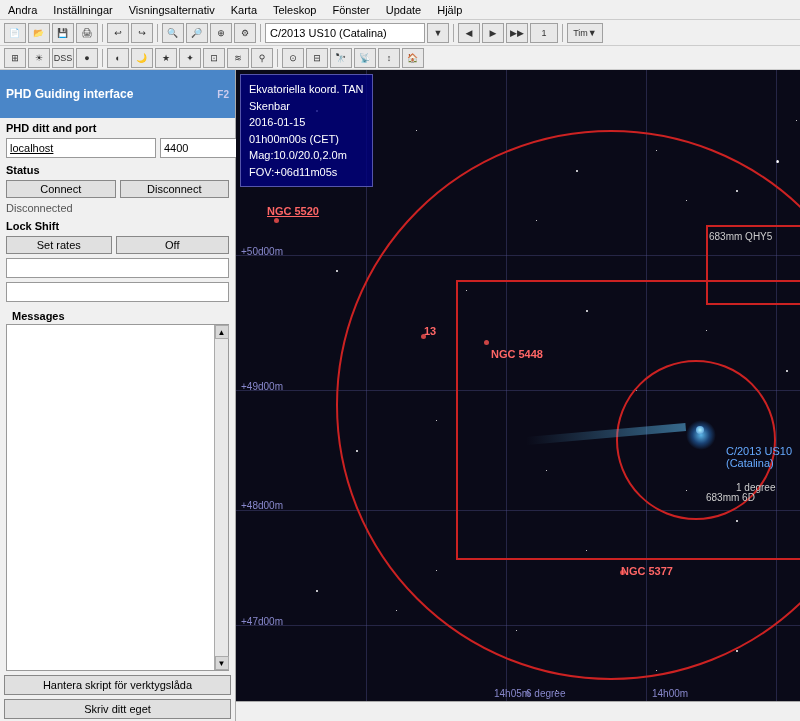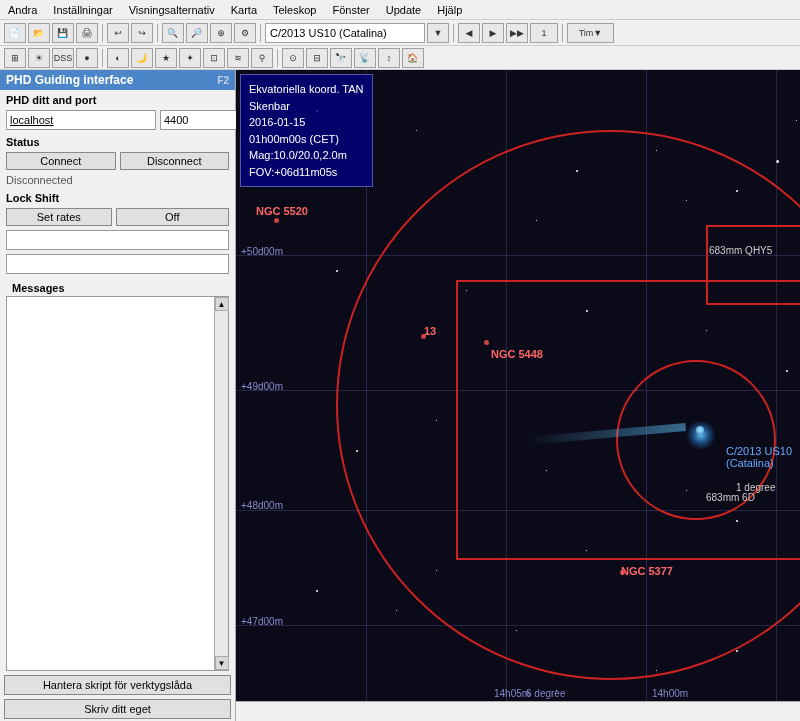--- a/index.html
+++ b/index.html
@@ -79,21 +79,21 @@
       border-right: 1px solid #aaa;
       display: flex;
       flex-direction: column;
       flex-shrink: 0;
       height: 100%;
     }
 
     .panel-title {
       background: #4a86c8;
       color: white;
-      padding: 3px 6px;
+      padding: 17px 6px;
       font-size: 12px;
       font-weight: bold;
       display: flex;
       justify-content: space-between;
       align-items: center;
     }
     .panel-title-f2 {
       font-size: 10px; color: #cce; font-weight: bold;
     }
 
@@ -328,21 +328,21 @@
   <div class="toolbar-search">
     <input type="text" style="border: none; outline: none; width: 100%; font-size: 11px;" value="C/2013 US10 (Catalina)">
   </div>
   <div class="toolbar-btn">▼</div>
   <div class="toolbar-separator"></div>
   <div class="toolbar-btn">◀</div>
   <div class="toolbar-btn">▶</div>
   <div class="toolbar-btn">▶▶</div>
   <div class="toolbar-btn" style="width:28px;">1</div>
   <div class="toolbar-separator"></div>
-  <div class="toolbar-btn" style="width:47px;">Tim▼</div>
+  <div class="toolbar-btn" style="width:36px;">Tim▼</div>
 </div>
 
 <div class="toolbar2">
   <div class="toolbar-btn">⊞</div>
   <div class="toolbar-btn">☀</div>
   <div class="toolbar-btn">DSS</div>
   <div class="toolbar-btn">●</div>
   <div class="toolbar-separator"></div>
   <div class="toolbar-btn">◐</div>
   <div class="toolbar-btn">🌙</div>
@@ -475,26 +475,26 @@
 
     <div class="tooltip-box">
       <div>Ekvatoriella koord. TAN</div>
       <div>Skenbar</div>
       <div>2016-01-15</div>
       <div>01h00m00s (CET)</div>
       <div>Mag:10.0/20.0,2.0m</div>
       <div>FOV:+06d11m05s</div>
     </div>
 
-    <div class="sky-label-red" style="top:135px;left:20px;">NGC 5520</div>
+    <div class="sky-label-red" style="top:135px;left:31px;text-decoration:underline;">NGC 5520</div>
     <div class="sky-label-red" style="top:255px;left:188px;">13</div>
     <div class="sky-label-red" style="top:278px;left:255px;">NGC 5448</div>
     <div class="sky-label-blue" style="top:375px;left:490px;">C/2013 US10 (Catalina)</div>
     <div class="sky-label-red" style="top:495px;left:385px;">NGC 5377</div>
-    <div class="sky-label" style="top:161px;left:473px;margin-top:14px;">683mm QHY5</div>
+    <div class="sky-label" style="top:161px;left:473px;">683mm QHY5</div>
     <div class="sky-label" style="top:412px;left:500px;">1 degree</div>
     <div class="sky-label" style="top:422px;left:470px;">683mm 6D</div>
 
     <div class="sky-label" style="top:176px;left:5px;color:#8888cc;">+50d00m</div>
     <div class="sky-label" style="top:311px;left:5px;color:#8888cc;">+49d00m</div>
     <div class="sky-label" style="top:430px;left:5px;color:#8888cc;">+48d00m</div>
     <div class="sky-label" style="top:546px;left:5px;color:#8888cc;">+47d00m</div>
 
     <div class="sky-label" style="bottom:6px;left:118px;color:#8888cc;">14h10m</div>
     <div class="sky-label" style="bottom:22px;left:258px;color:#8888cc;">14h05m</div>

